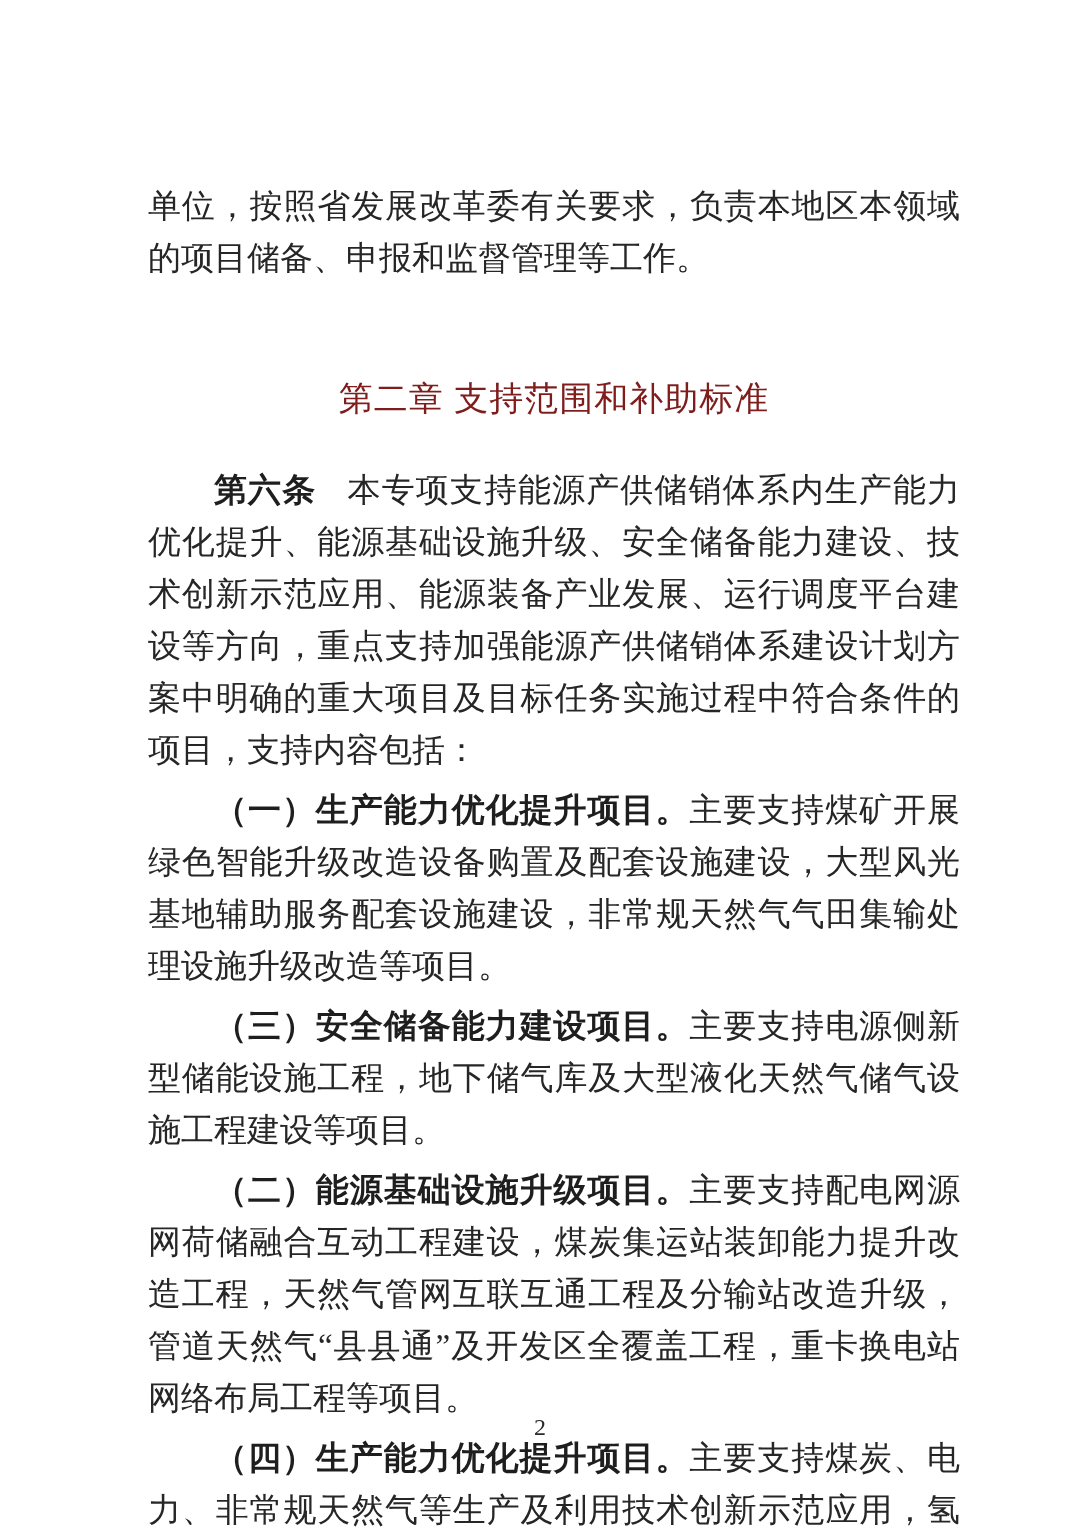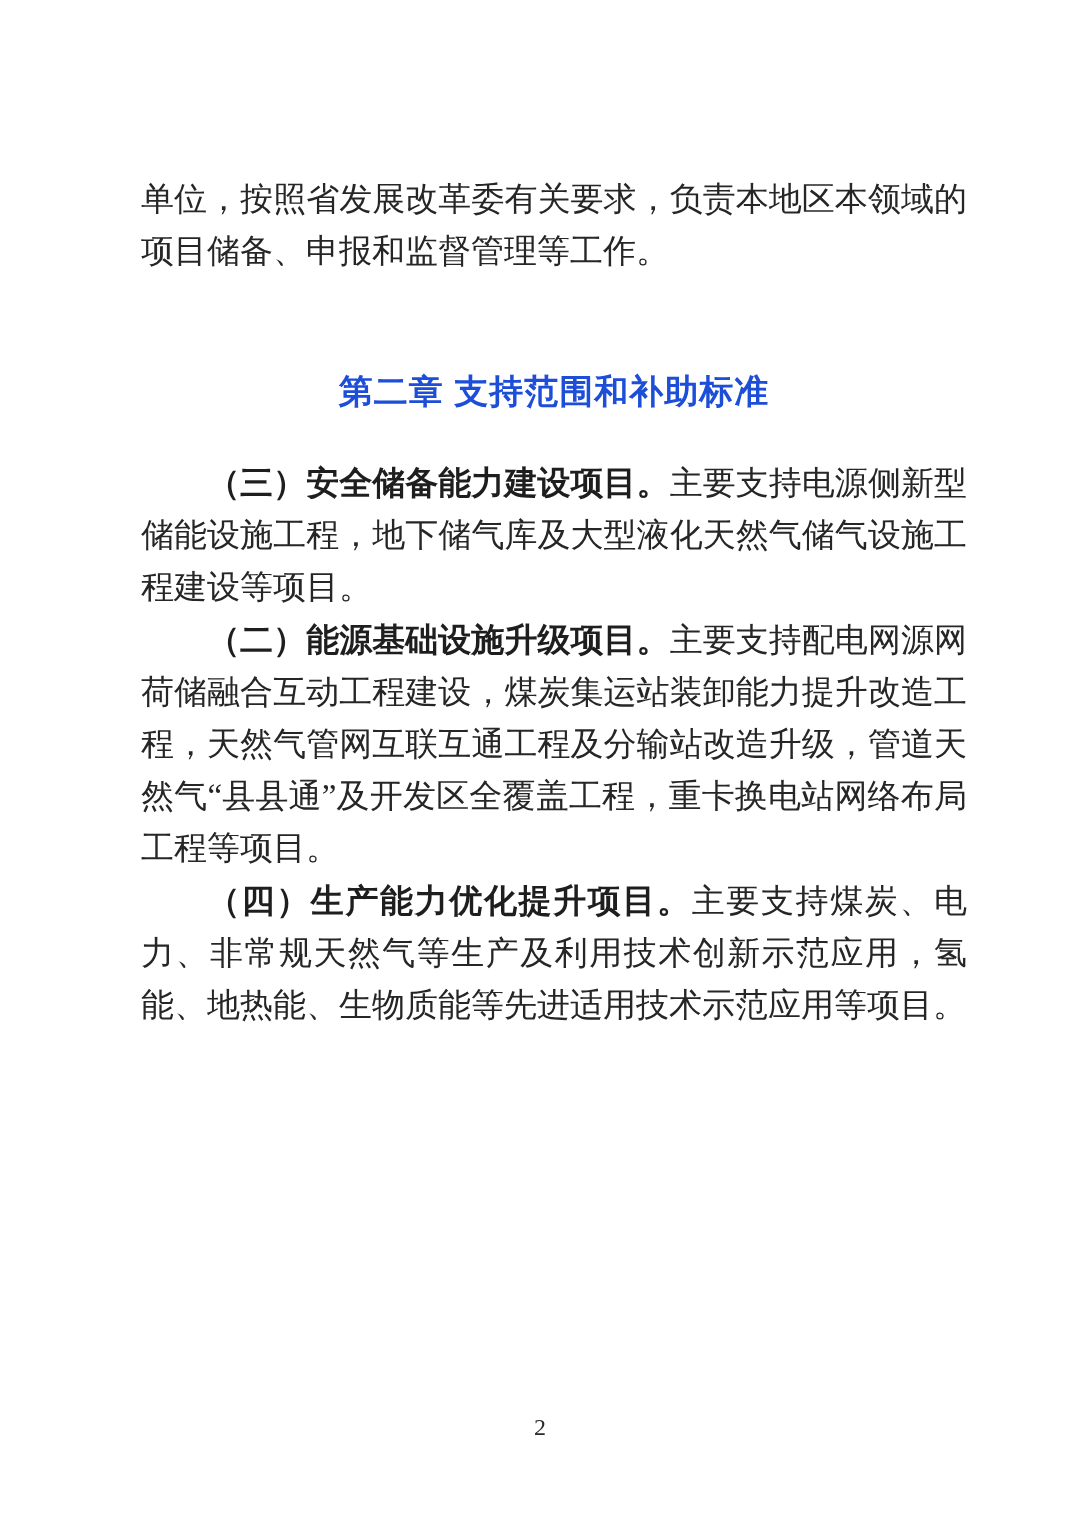--- a/index.html
+++ b/index.html
@@ -15,35 +15,35 @@
     box-sizing: border-box;
     padding: 172px 112px 0 140px;
     font-family: "Liberation Serif", "DejaVu Serif", serif;
     font-size: 33px;
     line-height: 52px;
     color: #262626;
     text-align: justify;
     overflow: hidden;
   }
   .para {
-    margin: 1px;
+    margin: 8px;
     text-indent: 2em;
   }
   .para.no-indent {
     text-indent: 0;
   }
   .chapter-heading {
     font-family: "Liberation Sans", "DejaVu Sans", sans-serif;
-    font-weight: 700;
+    font-weight: 400;
     font-size: 34px;
     text-align: center;
     text-indent: 0;
     letter-spacing: 1px;
     margin: 88px 0 40px 0;
-    color: #1d4ed8;
+    color: #7f1d1d;
   }
   .bold-label {
     font-weight: 700;
     color: #1e1e1e;
   }
   .article-label {
     margin-right: 0.95em;
   }
   .page-number {
     position: absolute;
@@ -59,21 +59,23 @@
 </style>
 </head>
 <body>
 
 <div class="page">
 
   <p class="para no-indent">单位，按照省发展改革委有关要求，负责本地区本领域的项目储备、申报和监督管理等工作。</p>
 
   <h2 class="chapter-heading">第二章 支持范围和补助标准</h2>
 
+  <p class="para"><span class="bold-label article-label">第六条</span><span>本专项支持能源产供储销体系内生产能力优化提升、能源基础设施升级、安全储备能力建设、技术创新示范应用、能源装备产业发展、运行调度平台建设等方向，重点支持加强能源产供储销体系建设计划方案中明确的重大项目及目标任务实施过程中符合条件的项目，支持内容包括：</span></p>
 
+  <p class="para"><span class="bold-label">（一）生产能力优化提升项目。</span><span>主要支持煤矿开展绿色智能升级改造设备购置及配套设施建设，大型风光基地辅助服务配套设施建设，非常规天然气气田集输处理设施升级改造等项目。</span></p>
 
   <p class="para"><span class="bold-label">（三）安全储备能力建设项目。</span><span>主要支持电源侧新型储能设施工程，地下储气库及大型液化天然气储气设施工程建设等项目。</span></p>
 
   <p class="para"><span class="bold-label">（二）能源基础设施升级项目。</span><span>主要支持配电网源网荷储融合互动工程建设，煤炭集运站装卸能力提升改造工程，天然气管网互联互通工程及分输站改造升级，管道天然气“县县通”及开发区全覆盖工程，重卡换电站网络布局工程等项目。</span></p>
 
   <p class="para"><span class="bold-label">（四）生产能力优化提升项目。</span><span>主要支持煤炭、电力、非常规天然气等生产及利用技术创新示范应用，氢能、地热能、生物质能等先进适用技术示范应用等项目。</span></p>
 
   <div class="page-number">2</div>
 
 </div>

